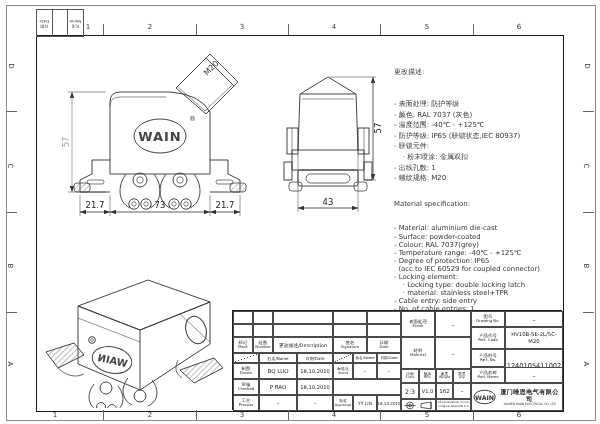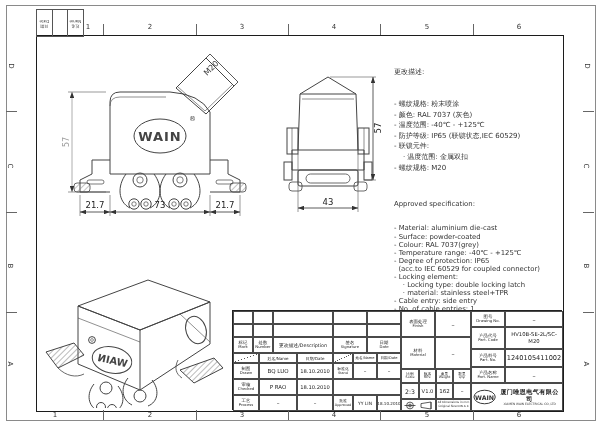--- a/index.html
+++ b/index.html
@@ -255,25 +255,25 @@
       <path d="M18,96 L46,87 L56,99 L30,112 Z" fill="url(#h2)"></path>
       <path d="M30,112 C38,120 48,122 56,118" stroke-width="0.8"></path>
       <path d="M152,114 L186,102 L195,112 L166,127 Z" fill="url(#h2)"></path>
       <path d="M150,104 C146,112 148,118 154,122" stroke-width="0.8"></path>
     </g>
     <text transform="translate(84,108) rotate(12) scale(-1,1)" text-anchor="middle" font-size="10" font-weight="bold" fill="#444">WAIN</text>
   </svg>
 
   <div class="abs spec" style="top:46px">
     <div class="t">更改描述:</div>
-    <div><div>- 螺纹规格: 粉末喷涂</div><div>- 颜色: RAL 7037 (灰色)</div><div>- 温度范围: -40℃ - +125℃</div><div>- 防护等级: IP65 (联锁状态,IEC 60529)</div><div>- 联锁元件:</div><div>    · 温度范围: 金属双扣</div><div>- 螺纹规格: M20</div></div>
+    <div><div>- 表面处理: 防护等级</div><div>- 颜色: RAL 7037 (灰色)</div><div>- 温度范围: -40℃ - +125℃</div><div>- 防护等级: IP65 (联锁状态,IEC 80937)</div><div>- 联锁元件:</div><div>    · 粉末喷涂: 金属双扣</div><div>- 出线孔数: 1</div><div>- 螺纹规格: M20</div></div>
   </div>
 
   <div class="abs spec en" style="top:184px">
-    <div class="t">Approved specification:</div>
+    <div class="t">Material specification:</div>
     <div><div>- Material: aluminium die-cast</div><div>- Surface: powder-coated</div><div>- Colour: RAL 7037(grey)</div><div>- Temperature range: -40℃ - +125℃</div><div>- Degree of protection: IP65</div><div>  (acc.to IEC 60529 for coupled connector)</div><div>- Locking element:</div><div>    · Locking type: double locking latch</div><div>    · material: stainless steel+TPR</div><div>- Cable entry: side entry</div><div>- No. of cable entries: 1</div><div>- Thread size: M20</div></div>
   </div>
 
   <div class="abs tblock">
 
     <div class="c" style="left:0;top:0;width:20px;height:13px"></div>
     <div class="c" style="left:20px;top:0;width:20px;height:13px"></div>
     <div class="c" style="left:40px;top:0;width:60px;height:13px"></div>
     <div class="c" style="left:100px;top:0;width:34px;height:13px"></div>
     <div class="c" style="left:134px;top:0;width:34px;height:13px"></div>
@@ -478,21 +478,21 @@
       </div>
     <div class="c pcv" style="left:272px;top:16px;width:58px;height:22px">
       <span>HV10B-SE-2L/SC-M20</span>
       </div>
     <div class="c" style="left:238px;top:38px;width:34px;height:18px">
       <div class="bil">
           <span class="cn">产品料号</span>
           <span class="en">Part. No.</span>
         </div>
       </div>
-    <div class="c f66" style="left:272px;top:38px;width:58px;height:18px">
+    <div class="c f66" style="left:272px;top:38px;width:58px;height:34px">
       <span>1240105411002</span>
       </div>
     <div class="c" style="left:238px;top:56px;width:34px;height:16px">
       <div class="bil">
           <span class="cn">产品名称</span>
           <span class="en">Part. Name</span>
         </div>
       </div>
     <div class="c f62" style="left:272px;top:56px;width:58px;height:16px">
       <span>–</span>

